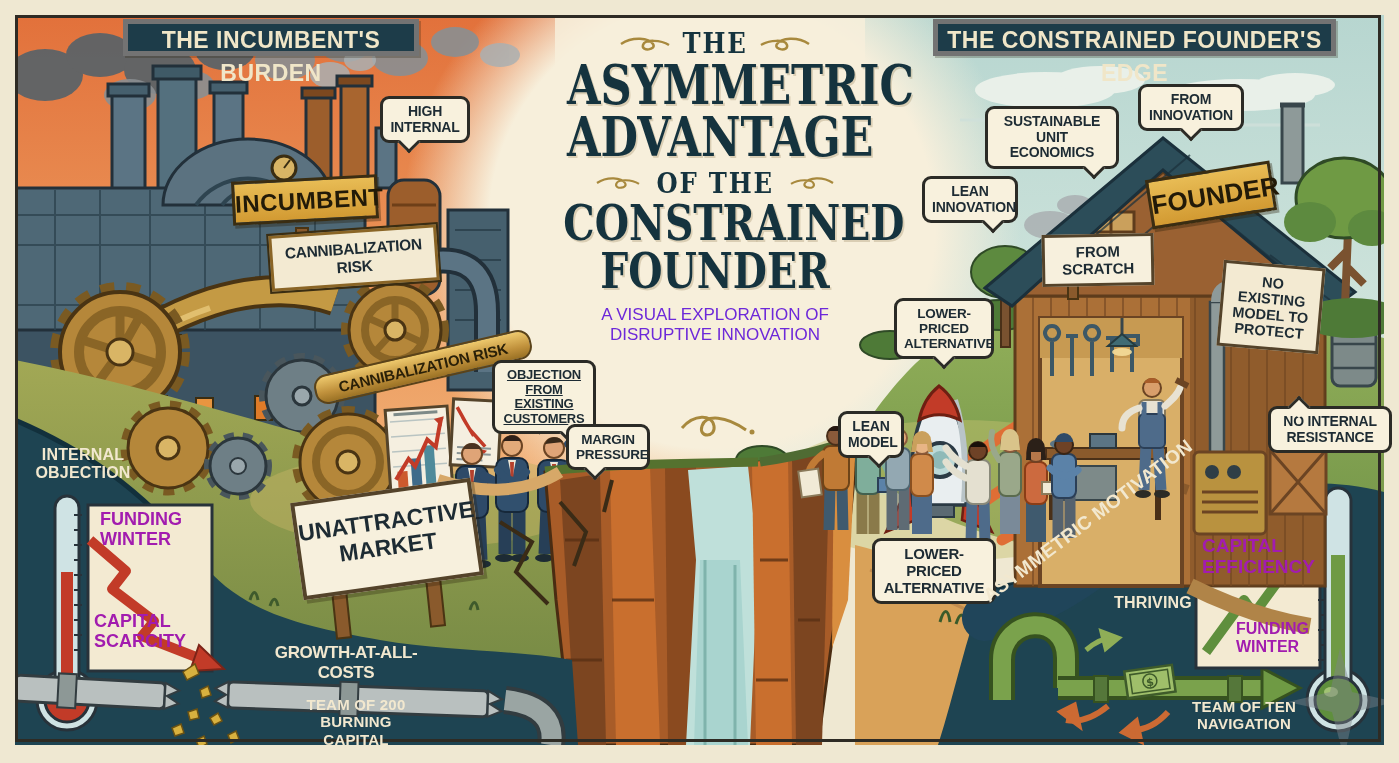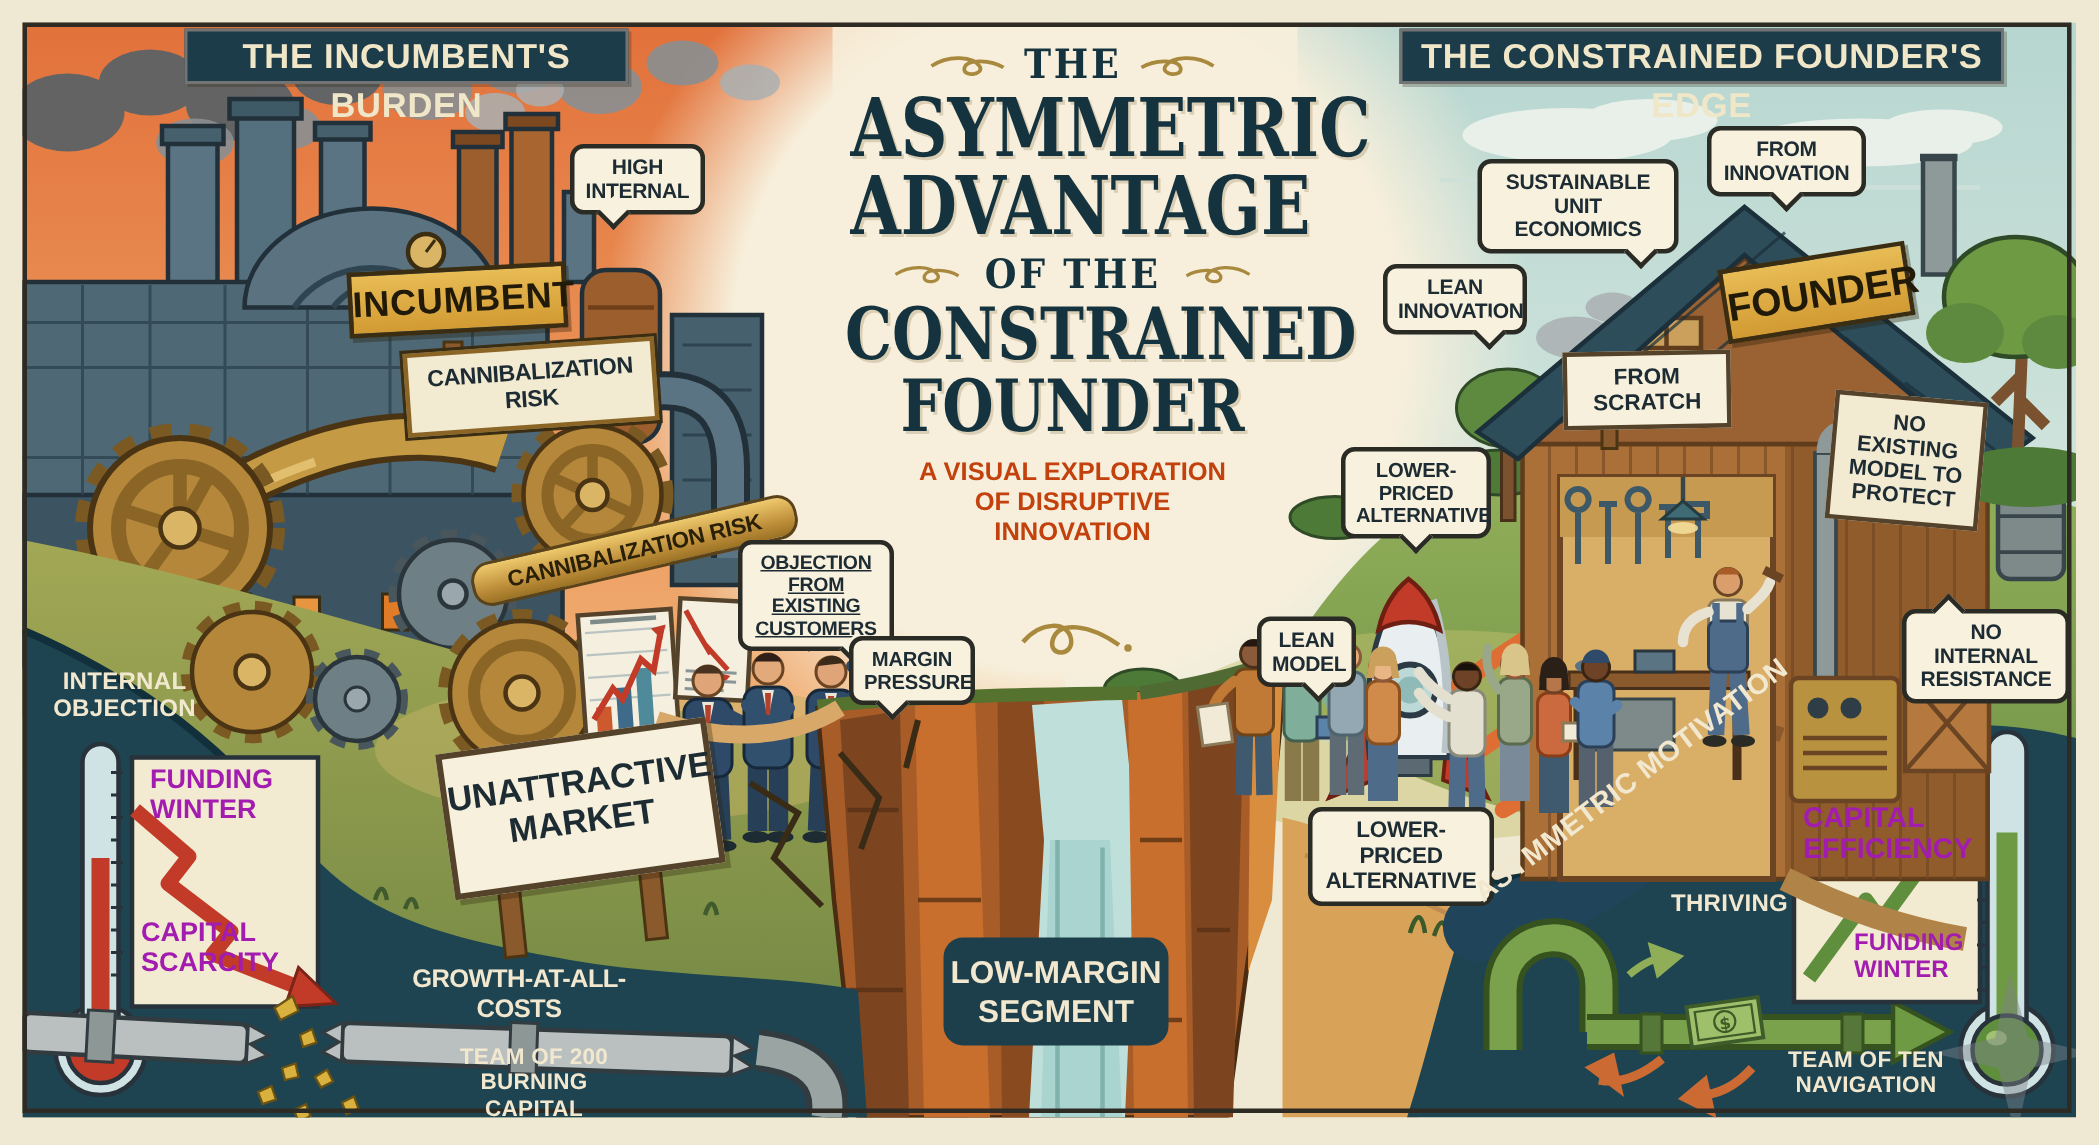--- a/index.html
+++ b/index.html
@@ -2,21 +2,21 @@
 <html><head>
 <meta charset="utf-8">
 <style>
   html,body{margin:0;padding:0;background:#efe8d2;}
   #canvas{position:relative;width:1399px;height:763px;background:#efe8d2;overflow:hidden;
           font-family:"Liberation Sans",sans-serif;}
   #frame{position:absolute;left:15px;top:15px;width:1366px;height:727px;
          border:3px solid #2e2b24;box-sizing:border-box;z-index:5;pointer-events:none;}
   #scene{position:absolute;left:15px;top:15px;z-index:1;}
   .lbl{position:absolute;z-index:10;box-sizing:border-box;}
-  .banner{background:#1d3c49;border:2px solid #737373;color:#f0e6c8;font-weight:700;
+  .banner{background:#1d3c49;border:5px solid #737373;color:#f0e6c8;font-weight:700;
           font-size:23px;letter-spacing:.5px;text-align:center;line-height:33px;height:37px;
           box-shadow:2px 2px 0 rgba(40,30,10,.25);transform:scaleY(1.0);}
   .bubble{background:#f8f1dd;border:3px solid #2b2b26;border-radius:9px;padding:5px 7px;
           font-weight:700;font-size:14px;color:#1d2b33;text-align:center;line-height:1.12;
           letter-spacing:-.2px;}
   .bubble::after{content:"";position:absolute;width:13px;height:13px;background:#f8f1dd;
           border-right:3px solid #2b2b26;border-bottom:3px solid #2b2b26;bottom:-10px;left:50%;
           transform:translateX(-50%) rotate(45deg);}
   .tail-br::after{left:auto;right:14px;transform:rotate(45deg);}
   .tail-bl::after{left:18px;transform:rotate(45deg);}
@@ -33,21 +33,21 @@
           border-radius:13px;color:#2a2008;font-weight:700;text-align:center;}
   #title-block{position:absolute;left:530px;top:28px;width:370px;z-index:9;text-align:center;
           color:#15333e;font-family:"DejaVu Serif","Liberation Serif",serif;font-weight:700;}
   .t-row{display:flex;align-items:center;justify-content:center;gap:8px;}
   .t-sm{font-size:27px;letter-spacing:2px;transform:scaleX(.9);}
   .t-lg{font-size:54px;line-height:.97;transform:scaleX(.8);white-space:nowrap;
         text-shadow:2px 2px 0 rgba(120,90,40,.22);}
   .t-md{font-size:48px;line-height:1.0;transform:scaleX(.82);white-space:nowrap;
         text-shadow:2px 2px 0 rgba(120,90,40,.22);}
   .subtitle{margin:10px auto 0;width:232px;font-family:"Liberation Sans",sans-serif;
-        font-weight:700;font-size:17px;line-height:1.18;color:#c2410c;}
+        font-weight:400;font-size:17px;line-height:1.18;color:#6d28d9;}
   .badge{background:#1d3f4c;border-radius:13px;color:#f2e8cf;font-weight:700;text-align:center;}
 </style>
 </head>
 <body>
 
 <div id="canvas">
 
 <svg id="scene" width="1369" height="730" viewBox="15 15 1369 730">
   <defs>
     <linearGradient id="skyL" x1="0" y1="0" x2="0" y2="1">
@@ -630,32 +630,31 @@
 <div class="lbl pipe-label" style="left:312px;top:352px;width:222px;height:30px;font-size:15px;line-height:28px;transform:rotate(-13deg);letter-spacing:-.2px;">CANNIBALIZATION RISK</div>
 <div class="lbl bubble tail-br" style="left:492px;top:360px;width:104px;font-size:13px;text-decoration:underline;">OBJECTION FROM EXISTING CUSTOMERS</div>
 <div class="lbl bubble tail-bl" style="left:566px;top:424px;width:84px;font-size:13.5px;">MARGIN PRESSURE</div>
 <div class="lbl sign-white" style="left:296px;top:490px;width:182px;height:98px;font-size:23px;line-height:1.15;padding-top:14px;transform:rotate(-8deg);border-width:4px;box-shadow:3px 4px 0 rgba(40,30,10,.3);">UNATTRACTIVE MARKET</div>
 <div class="lbl cream-text" style="left:24px;top:446px;width:118px;font-size:16px;">INTERNAL OBJECTION</div>
 <div class="lbl dark-text" style="left:100px;top:510px;width:100px;font-size:18px;">FUNDING WINTER</div>
 <div class="lbl dark-text" style="left:94px;top:612px;width:106px;font-size:18px;">CAPITAL SCARCITY</div>
 <div class="lbl cream-text" style="left:248px;top:643px;width:196px;font-size:17px;letter-spacing:-.4px;">GROWTH-AT-ALL-COSTS</div>
 <div class="lbl cream-text" style="left:286px;top:696px;width:140px;font-size:15px;">TEAM OF 200 BURNING CAPITAL</div>
 
-<div class="lbl badge" style="left:629px;top:625px;width:150px;height:72px;font-size:21px;line-height:1.25;padding-top:11px;">LOW-MARGIN SEGMENT</div>
 
 <div class="lbl bubble tail-br" style="left:985px;top:106px;width:134px;">SUSTAINABLE UNIT ECONOMICS</div>
 <div class="lbl bubble" style="left:1138px;top:84px;width:106px;">FROM INNOVATION</div>
 <div class="lbl bubble tail-br" style="left:922px;top:176px;width:96px;">LEAN INNOVATION</div>
 <div class="lbl sign-gold" style="left:1148px;top:170px;width:126px;height:50px;font-size:26px;line-height:46px;transform:rotate(-9deg);">FOUNDER</div>
 <div class="lbl sign-white" style="left:1042px;top:234px;width:112px;font-size:15px;padding:6px 2px;transform:rotate(-1deg);">FROM SCRATCH</div>
 <div class="lbl sign-white" style="left:1220px;top:264px;width:102px;font-size:14.5px;padding:8px 4px;transform:rotate(5deg);background:#f3ead2;">NO EXISTING MODEL TO PROTECT</div>
 <div class="lbl bubble" style="left:894px;top:298px;width:100px;font-size:13.5px;">LOWER-PRICED ALTERNATIVE</div>
 <div class="lbl bubble tail-br" style="left:838px;top:368px;width:66px;margin-top:43px;">LEAN MODEL</div>
 <div class="lbl bubble no-tail" style="left:872px;top:538px;width:124px;font-size:15px;">LOWER-PRICED ALTERNATIVE</div>
-<div class="lbl bubble tail-tl" style="left:1268px;top:406px;width:112px;">NO INTERNAL RESISTANCE</div>
+<div class="lbl bubble tail-tl" style="left:1268px;top:406px;width:124px;">NO INTERNAL RESISTANCE</div>
 <div class="lbl cream-text" style="left:962px;top:516px;width:236px;font-size:19px;transform:rotate(-37deg);letter-spacing:.3px;white-space:nowrap;">ASYMMETRIC MOTIVATION</div>
 <div class="lbl cream-text" style="left:1108px;top:594px;width:90px;font-size:16px;">THRIVING</div>
 <div class="lbl dark-text" style="left:1202px;top:514px;width:112px;font-size:19px;margin-top:22px;">CAPITAL EFFICIENCY</div>
 <div class="lbl dark-text" style="left:1236px;top:620px;width:80px;font-size:16px;">FUNDING WINTER</div>
 <div class="lbl cream-text" style="left:1184px;top:698px;width:120px;font-size:15px;">TEAM OF TEN NAVIGATION</div>
 
 <div id="frame"></div>
 </div>
 
 </body></html>

